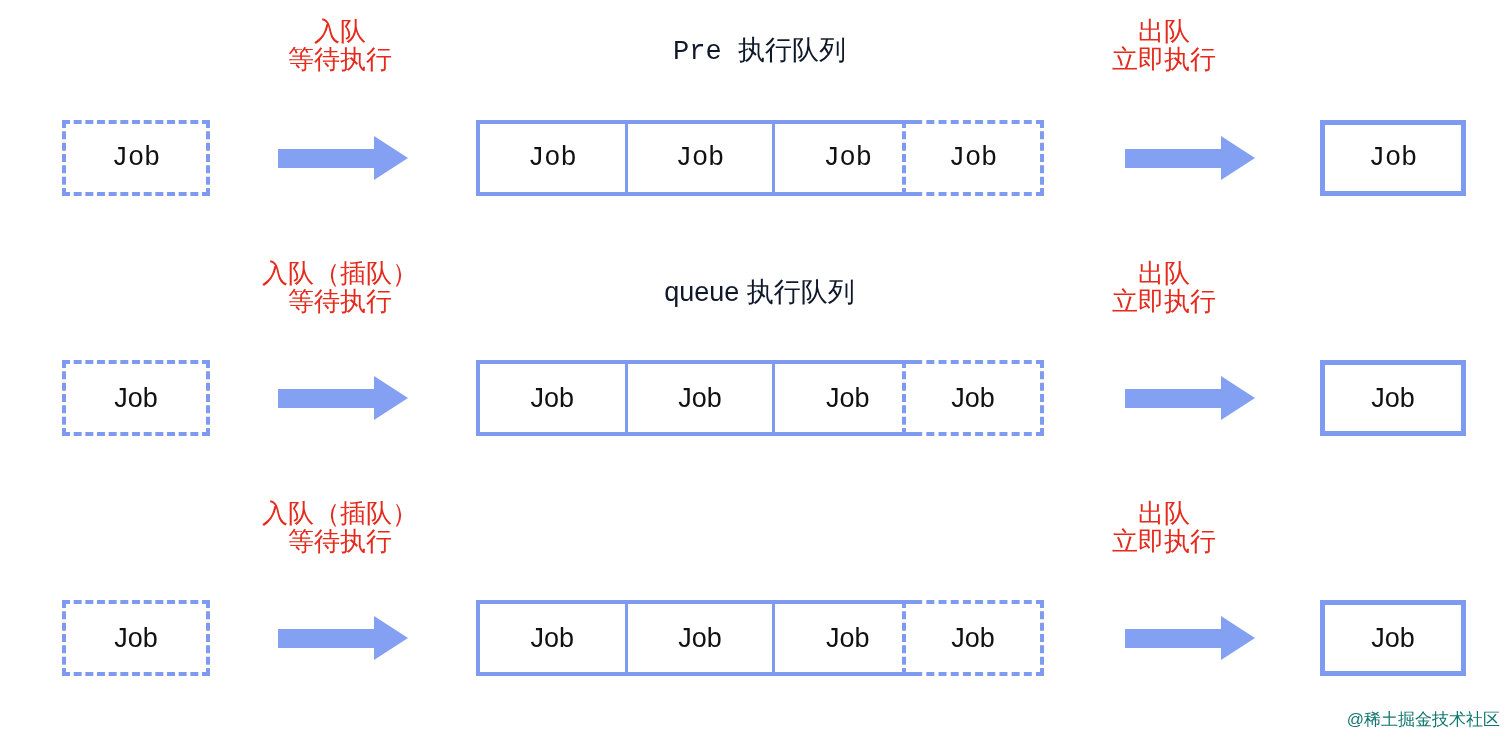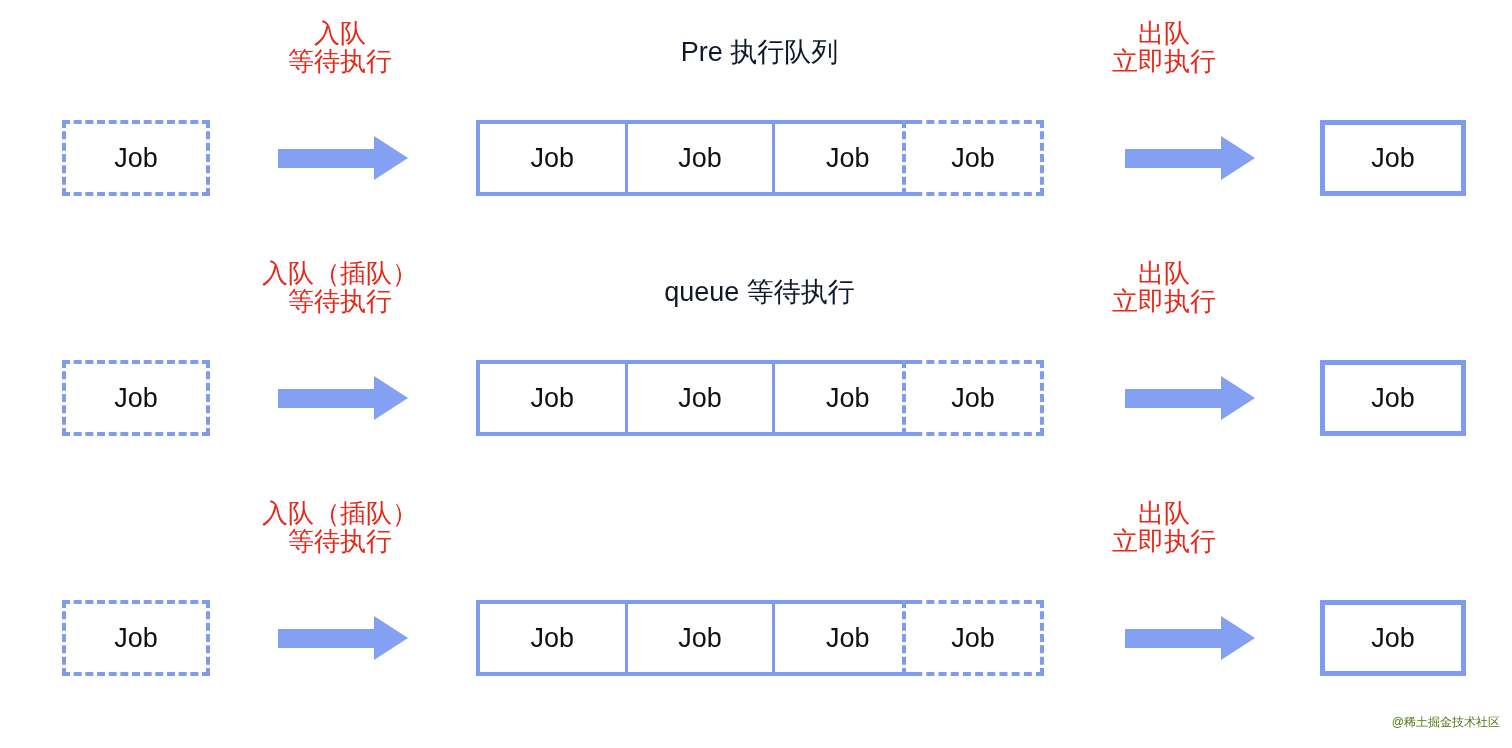--- a/index.html
+++ b/index.html
@@ -14,21 +14,21 @@
     height: 748px;
     background: #ffffff;
     overflow: hidden;
   }
   .row {
     position: absolute;
     left: 0;
     width: 1512px;
     height: 240px;
   }
-  .row-0 { top: 0; }
+  .row-0 { top: 0; font-family: Liberation Mono, monospace; }
   .row-1 { top: 240px; }
   .row-2 { top: 480px; }
 
   .red-label {
     position: absolute;
     top: 19px;
     text-align: center;
     color: #e5291b;
     font-size: 26px;
     line-height: 28px;
@@ -122,22 +122,22 @@
     height: 0;
     border-left: 34px solid #84a0f2;
     border-top: 22px solid transparent;
     border-bottom: 22px solid transparent;
   }
 
   .watermark {
     position: absolute;
     right: 12px;
     bottom: 17px;
-    color: #4d7c0f;
-    font-size: 12px;
+    color: #0f766e;
+    font-size: 17px;
     white-space: nowrap;
   }
 </style>
 </head>
 <body>
 
 <div id="canvas">
 
   <div class="row row-0">
     <div class="red-label enqueue-label">
@@ -176,21 +176,21 @@
     <div class="job-box executing">
       <span>Job</span>
     </div>
   </div>
 
   <div class="row row-1">
     <div class="red-label enqueue-label">
       <span>入队（插队）</span>
       <span>等待执行</span>
     </div>
-    <div class="queue-title">queue 等待执行</div>
+    <div class="queue-title">queue 执行队列</div>
     <div class="red-label dequeue-label">
       <span>出队</span>
       <span>立即执行</span>
     </div>
 
     <div class="job-box incoming">
       <span>Job</span>
     </div>
 
     <div class="arrow arrow-enqueue">

